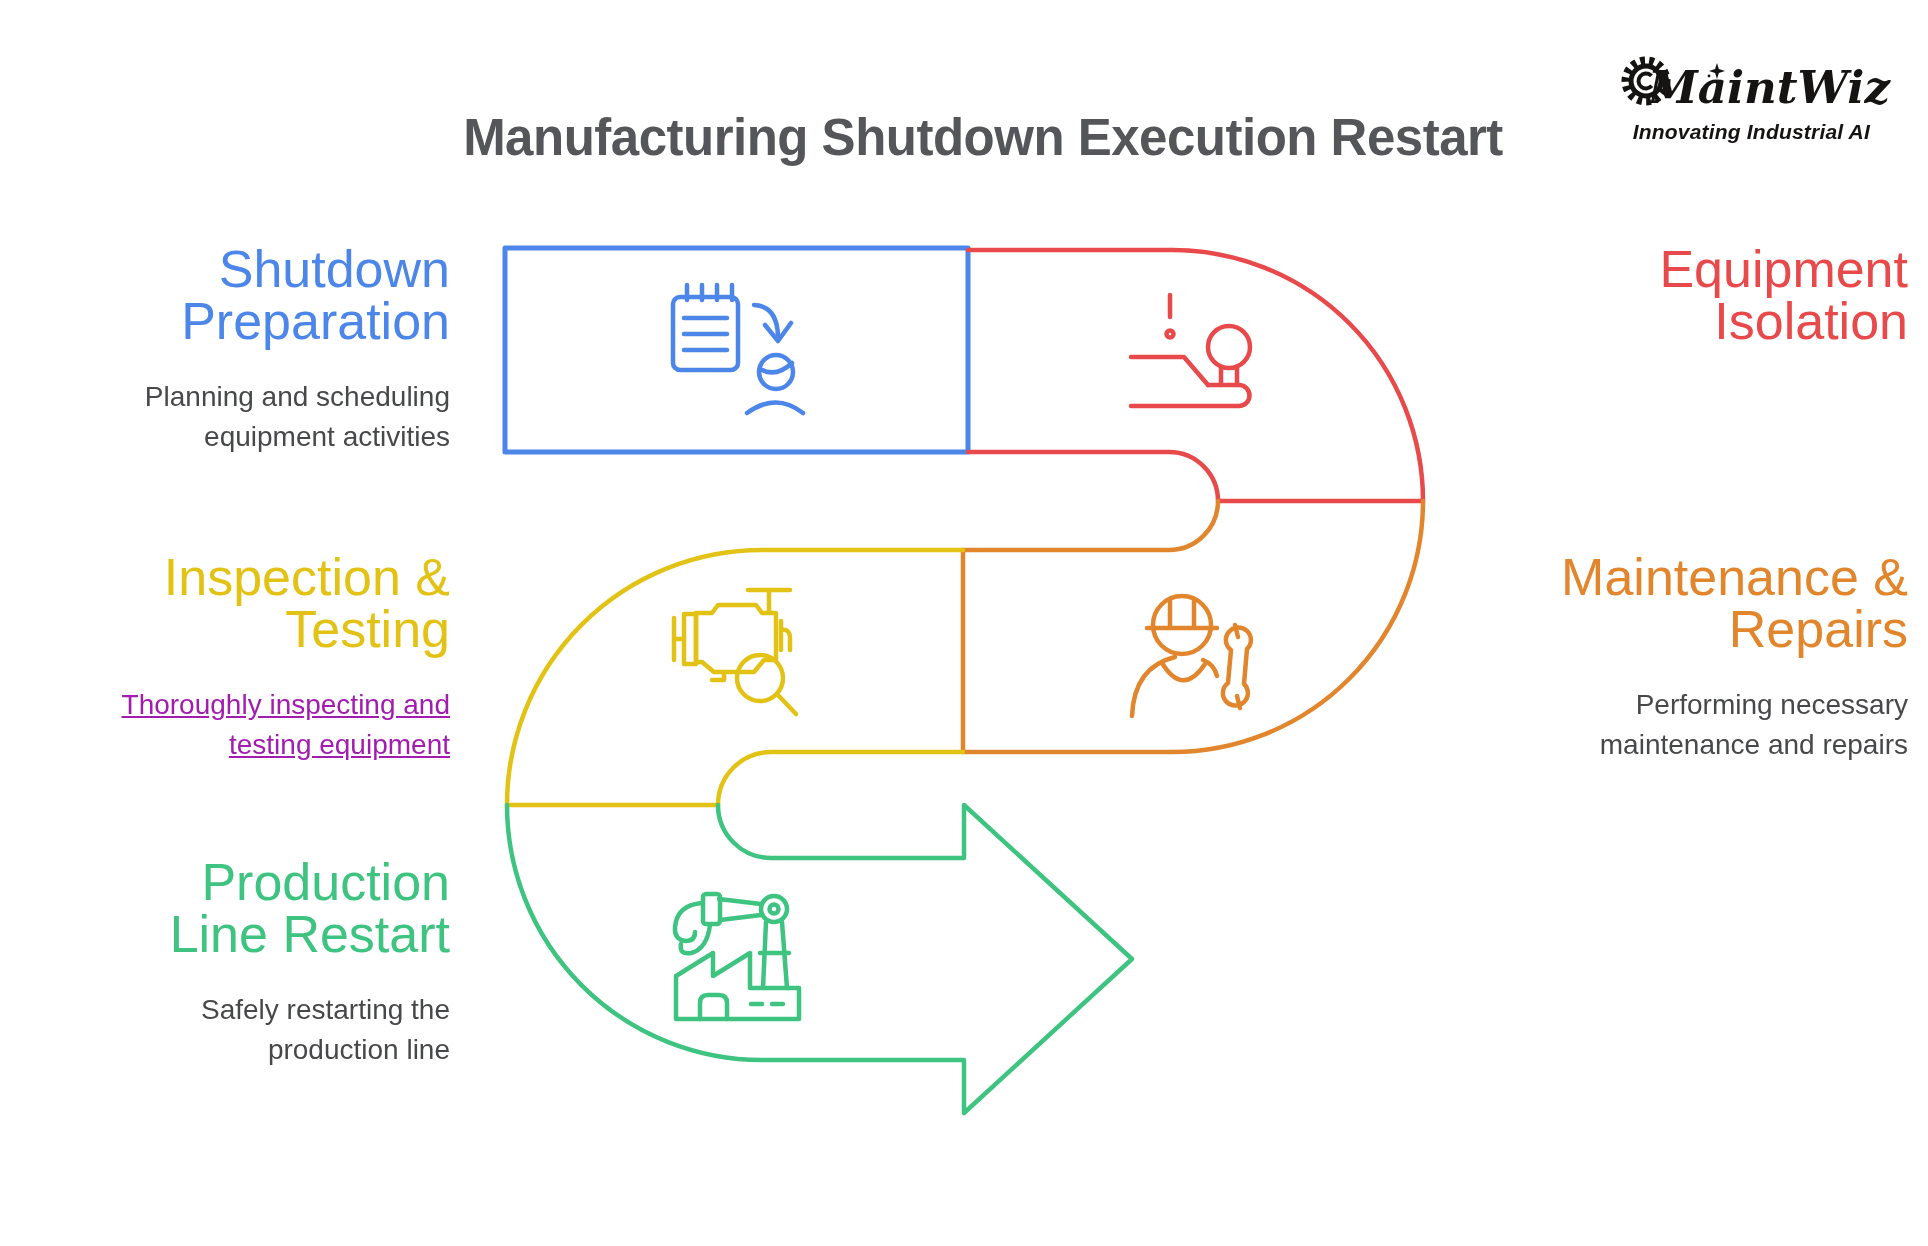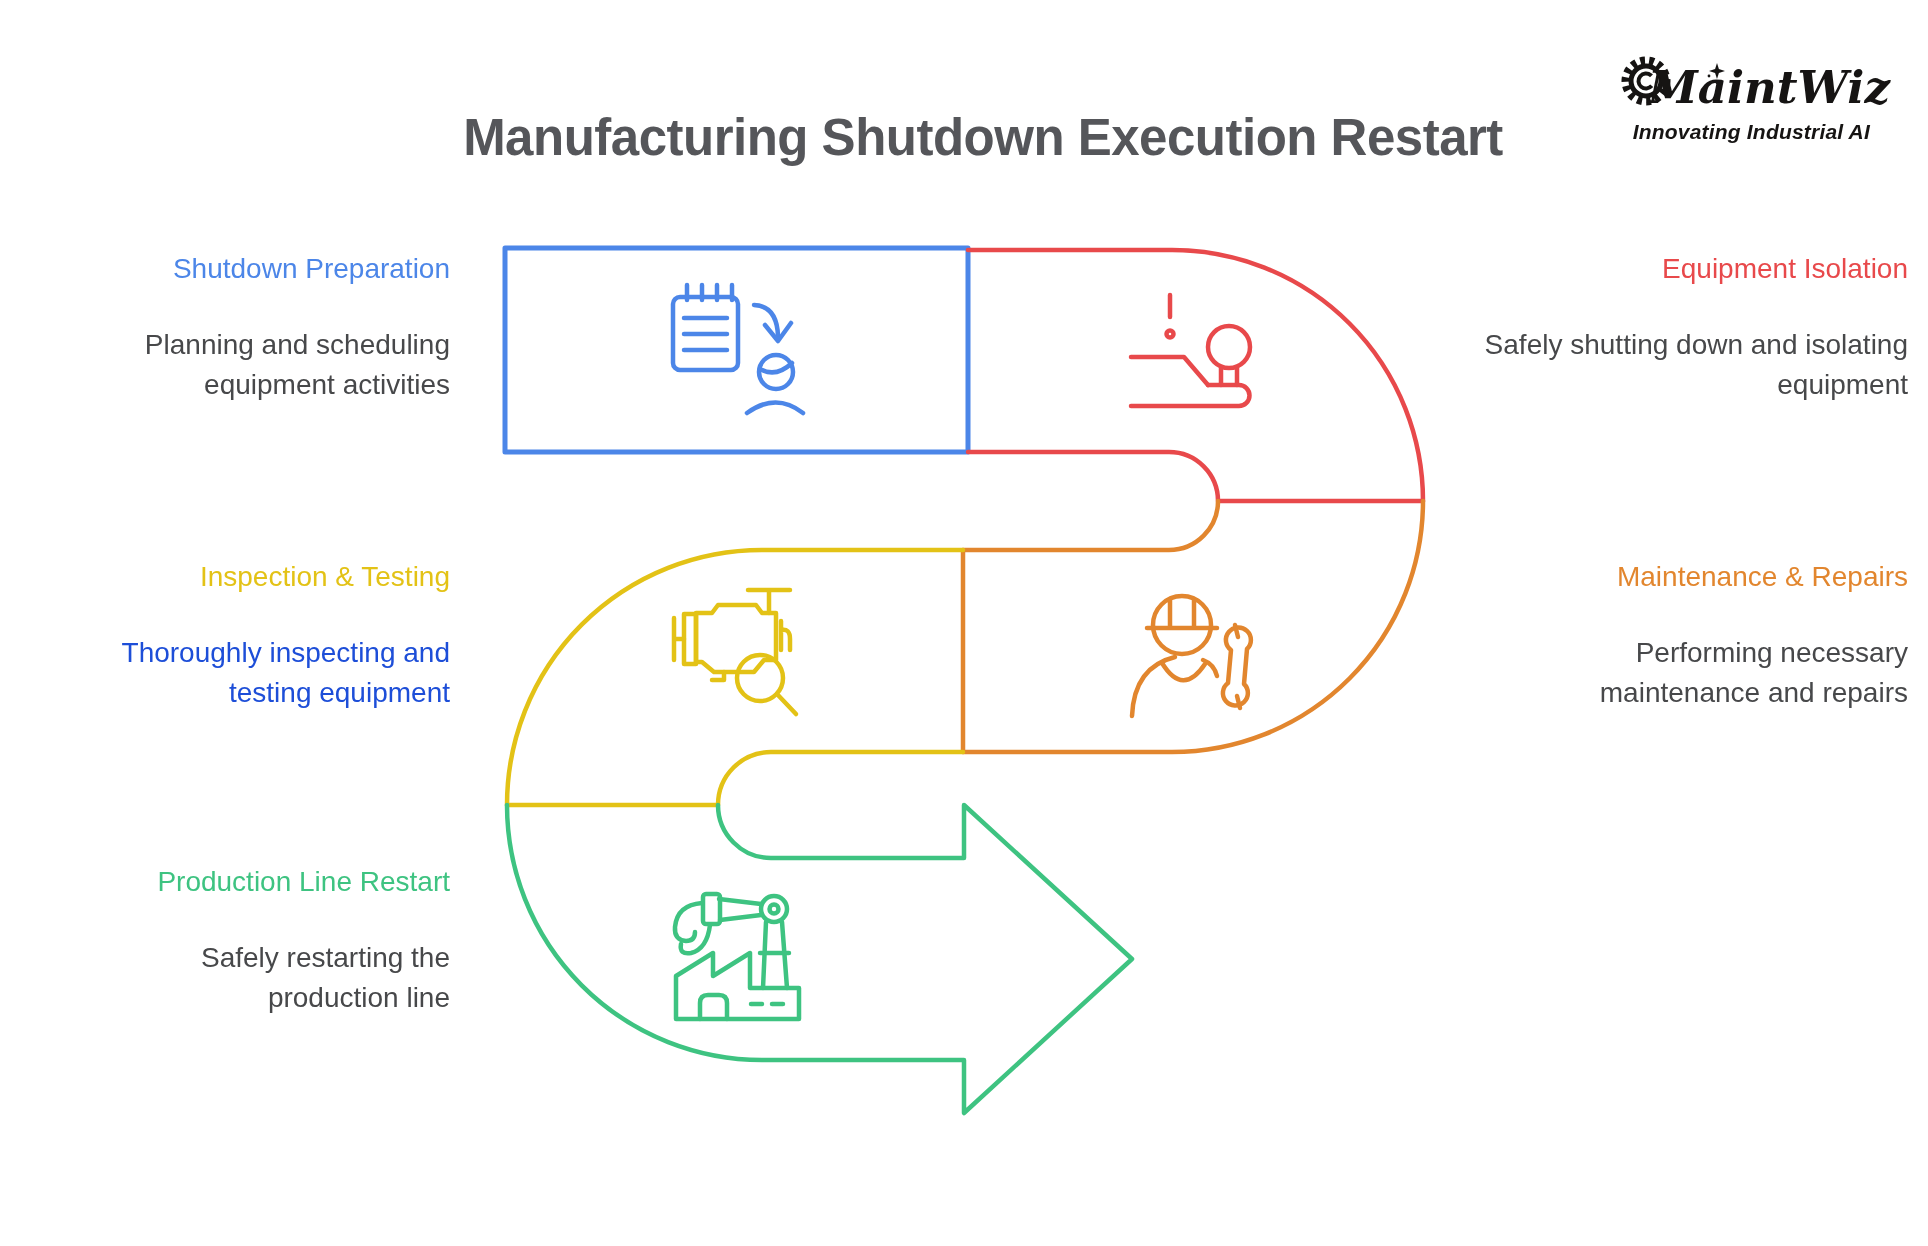--- a/index.html
+++ b/index.html
@@ -11,21 +11,21 @@
   .logo-word{position:absolute;left:28px;top:14px;font-family:"DejaVu Serif", serif;
              font-size:45px;font-weight:700;color:#161413;letter-spacing:0px;line-height:52px;}
   .logo-sparkle{position:absolute;left:86px;top:12px;}
   .logo-tagline{position:absolute;right:0px;top:72px;width:100%;text-align:right;
                 font-size:21px;font-weight:700;color:#161413;letter-spacing:0.2px;}
   
   .page-title{position:absolute;left:0;right:0;top:108px;margin:0;padding-left:38px;
               text-align:center;font-size:51px;font-weight:700;letter-spacing:-0.5px;}
   
   .stage{position:absolute;}
-  .stage .stage-title{font-size:28px;line-height:52px;font-weight:400;}
+  .stage .stage-title{font-size:52px;line-height:52px;font-weight:400;}
   .stage .stage-desc{font-size:28px;line-height:40px;margin-top:30px;}
   .stage.align-right{text-align:right;left:90px;width:360px;}
   .stage.align-left{text-align:right;left:1478px;width:430px;}
   .pos-row1{top:243px;}
   .pos-row2{top:551px;}
   .pos-row3{top:856px;}
   
   .flow-svg{position:absolute;left:0;top:0;}
   .flow-svg path,.flow-svg rect,.flow-svg circle{fill:none;stroke-linecap:round;stroke-linejoin:round;}
 </style>
@@ -138,26 +138,25 @@
     </g>
   </svg>
 
   <div class="stage align-right pos-row1">
     <div class="stage-title" style="color: rgb(76, 134, 232);">Shutdown Preparation</div>
     <div class="stage-desc" style="color: rgb(71, 72, 74);">Planning and scheduling equipment activities</div>
   </div>
 
   <div class="stage align-left pos-row1">
     <div class="stage-title" style="color: rgb(232, 73, 75);">Equipment Isolation</div>
-    <div class="stage-desc" style="color: rgb(71, 72, 74);">Safely shutting down and isolating equipment</div>
   </div>
 
   <div class="stage align-right pos-row2">
     <div class="stage-title" style="color: rgb(227, 194, 22);">Inspection &amp; Testing</div>
-    <div class="stage-desc" style="color: #1d4ed8;">Thoroughly inspecting and testing equipment</div>
+    <div class="stage-desc" style="color: #a21caf; text-decoration: underline;">Thoroughly inspecting and testing equipment</div>
   </div>
 
   <div class="stage align-left pos-row2">
     <div class="stage-title" style="color: rgb(226, 134, 46); margin-left: 24px;">Maintenance &amp; Repairs</div>
     <div class="stage-desc" style="color: rgb(71, 72, 74);">Performing necessary maintenance and repairs</div>
   </div>
 
   <div class="stage align-right pos-row3">
     <div class="stage-title" style="color: rgb(62, 195, 129);">Production Line Restart</div>
     <div class="stage-desc" style="color: rgb(71, 72, 74);">Safely restarting the production line</div>

